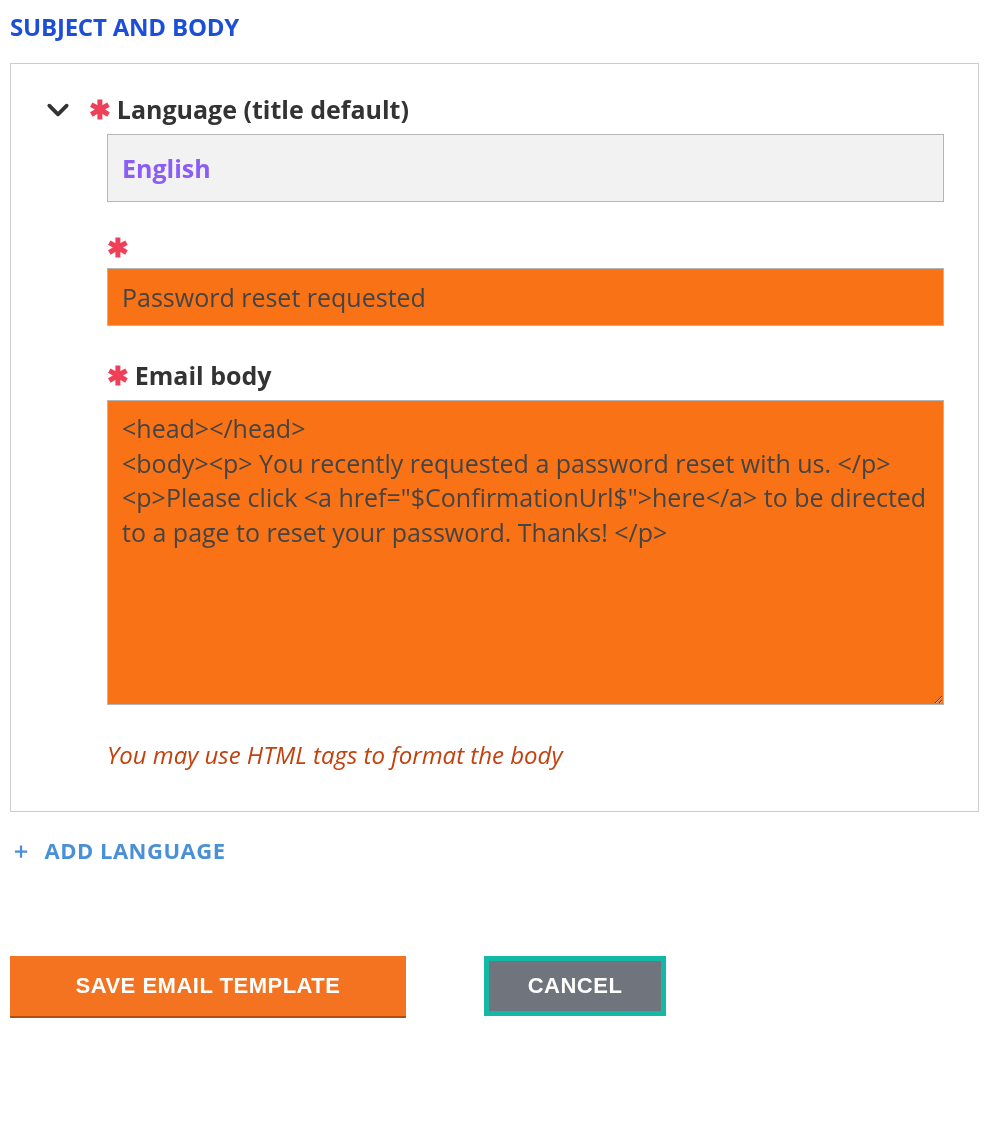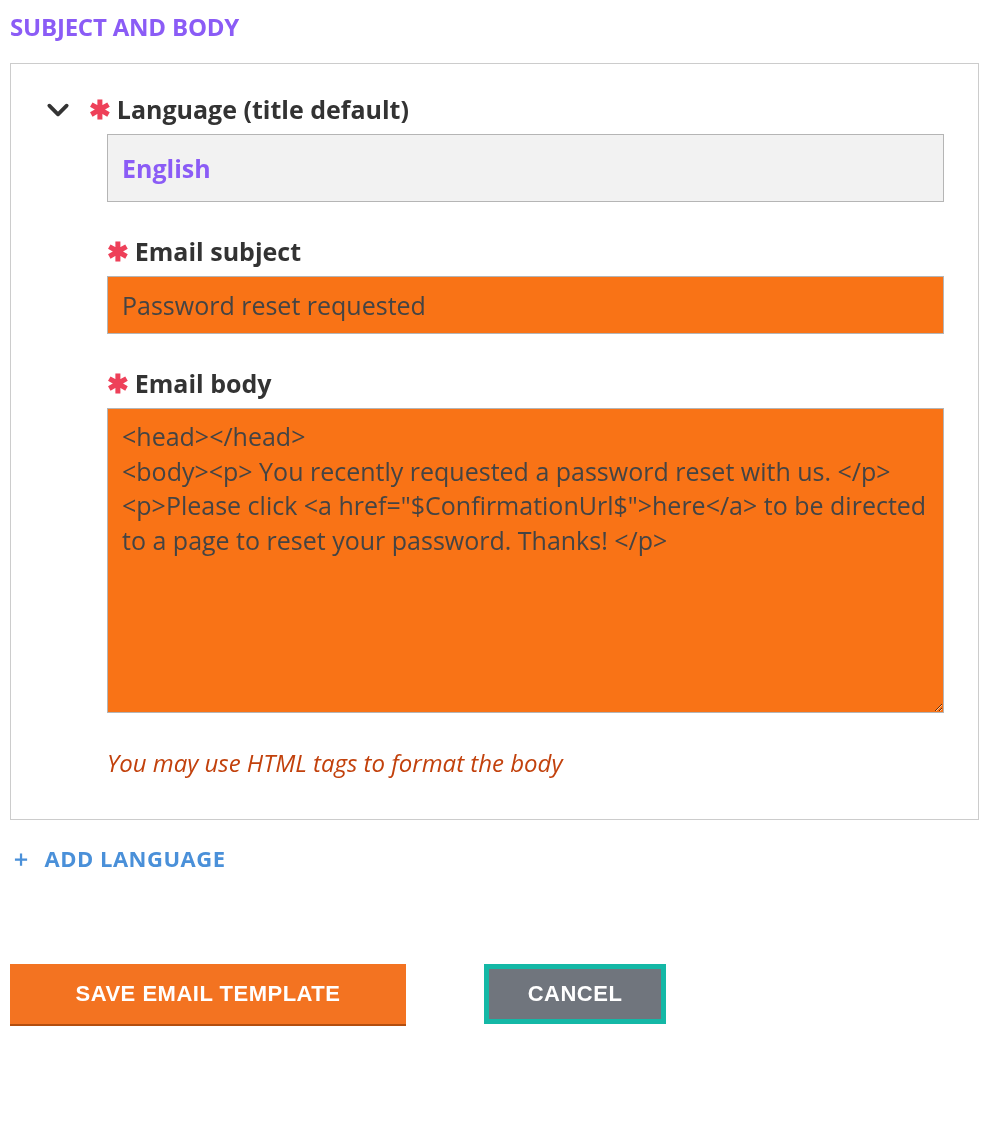--- a/index.html
+++ b/index.html
@@ -6,21 +6,21 @@
   body {
     font-family: "Open Sans", "Segoe UI", Arial, sans-serif;
     color: #333;
     padding: 10px 10px 30px 10px;
     width: 989px;
     background: #fff;
   }
   .section-title {
     font-size: 24px;
     font-weight: 700;
-    color: #8b5cf6;
+    color: #1d4ed8;
     margin-bottom: 20px;
     letter-spacing: -0.2px;
   }
   .panel {
     border: 1px solid #ccc;
     padding: 28px 34px 40px 34px;
   }
   .lang-header {
     display: flex;
     align-items: center;
@@ -140,21 +140,20 @@
       <span>Language (title default)</span>
     </div>
   </div>
 
   <div class="form-content">
     <div class="lang-box">English</div>
 
     <div class="mt-field toplabel">
       <div class="field-label">
         <span class="req">✱</span>
-        <span>Email subject</span>
       </div>
       <input class="text-input" value="Password reset requested" style="">
     </div>
 
     <div class="mt-field toplabel">
       <div class="field-label">
         <span class="req">✱</span>
         <span>Email body</span>
       </div>
       <textarea class="text-area" style="">&lt;head&gt;&lt;/head&gt;

